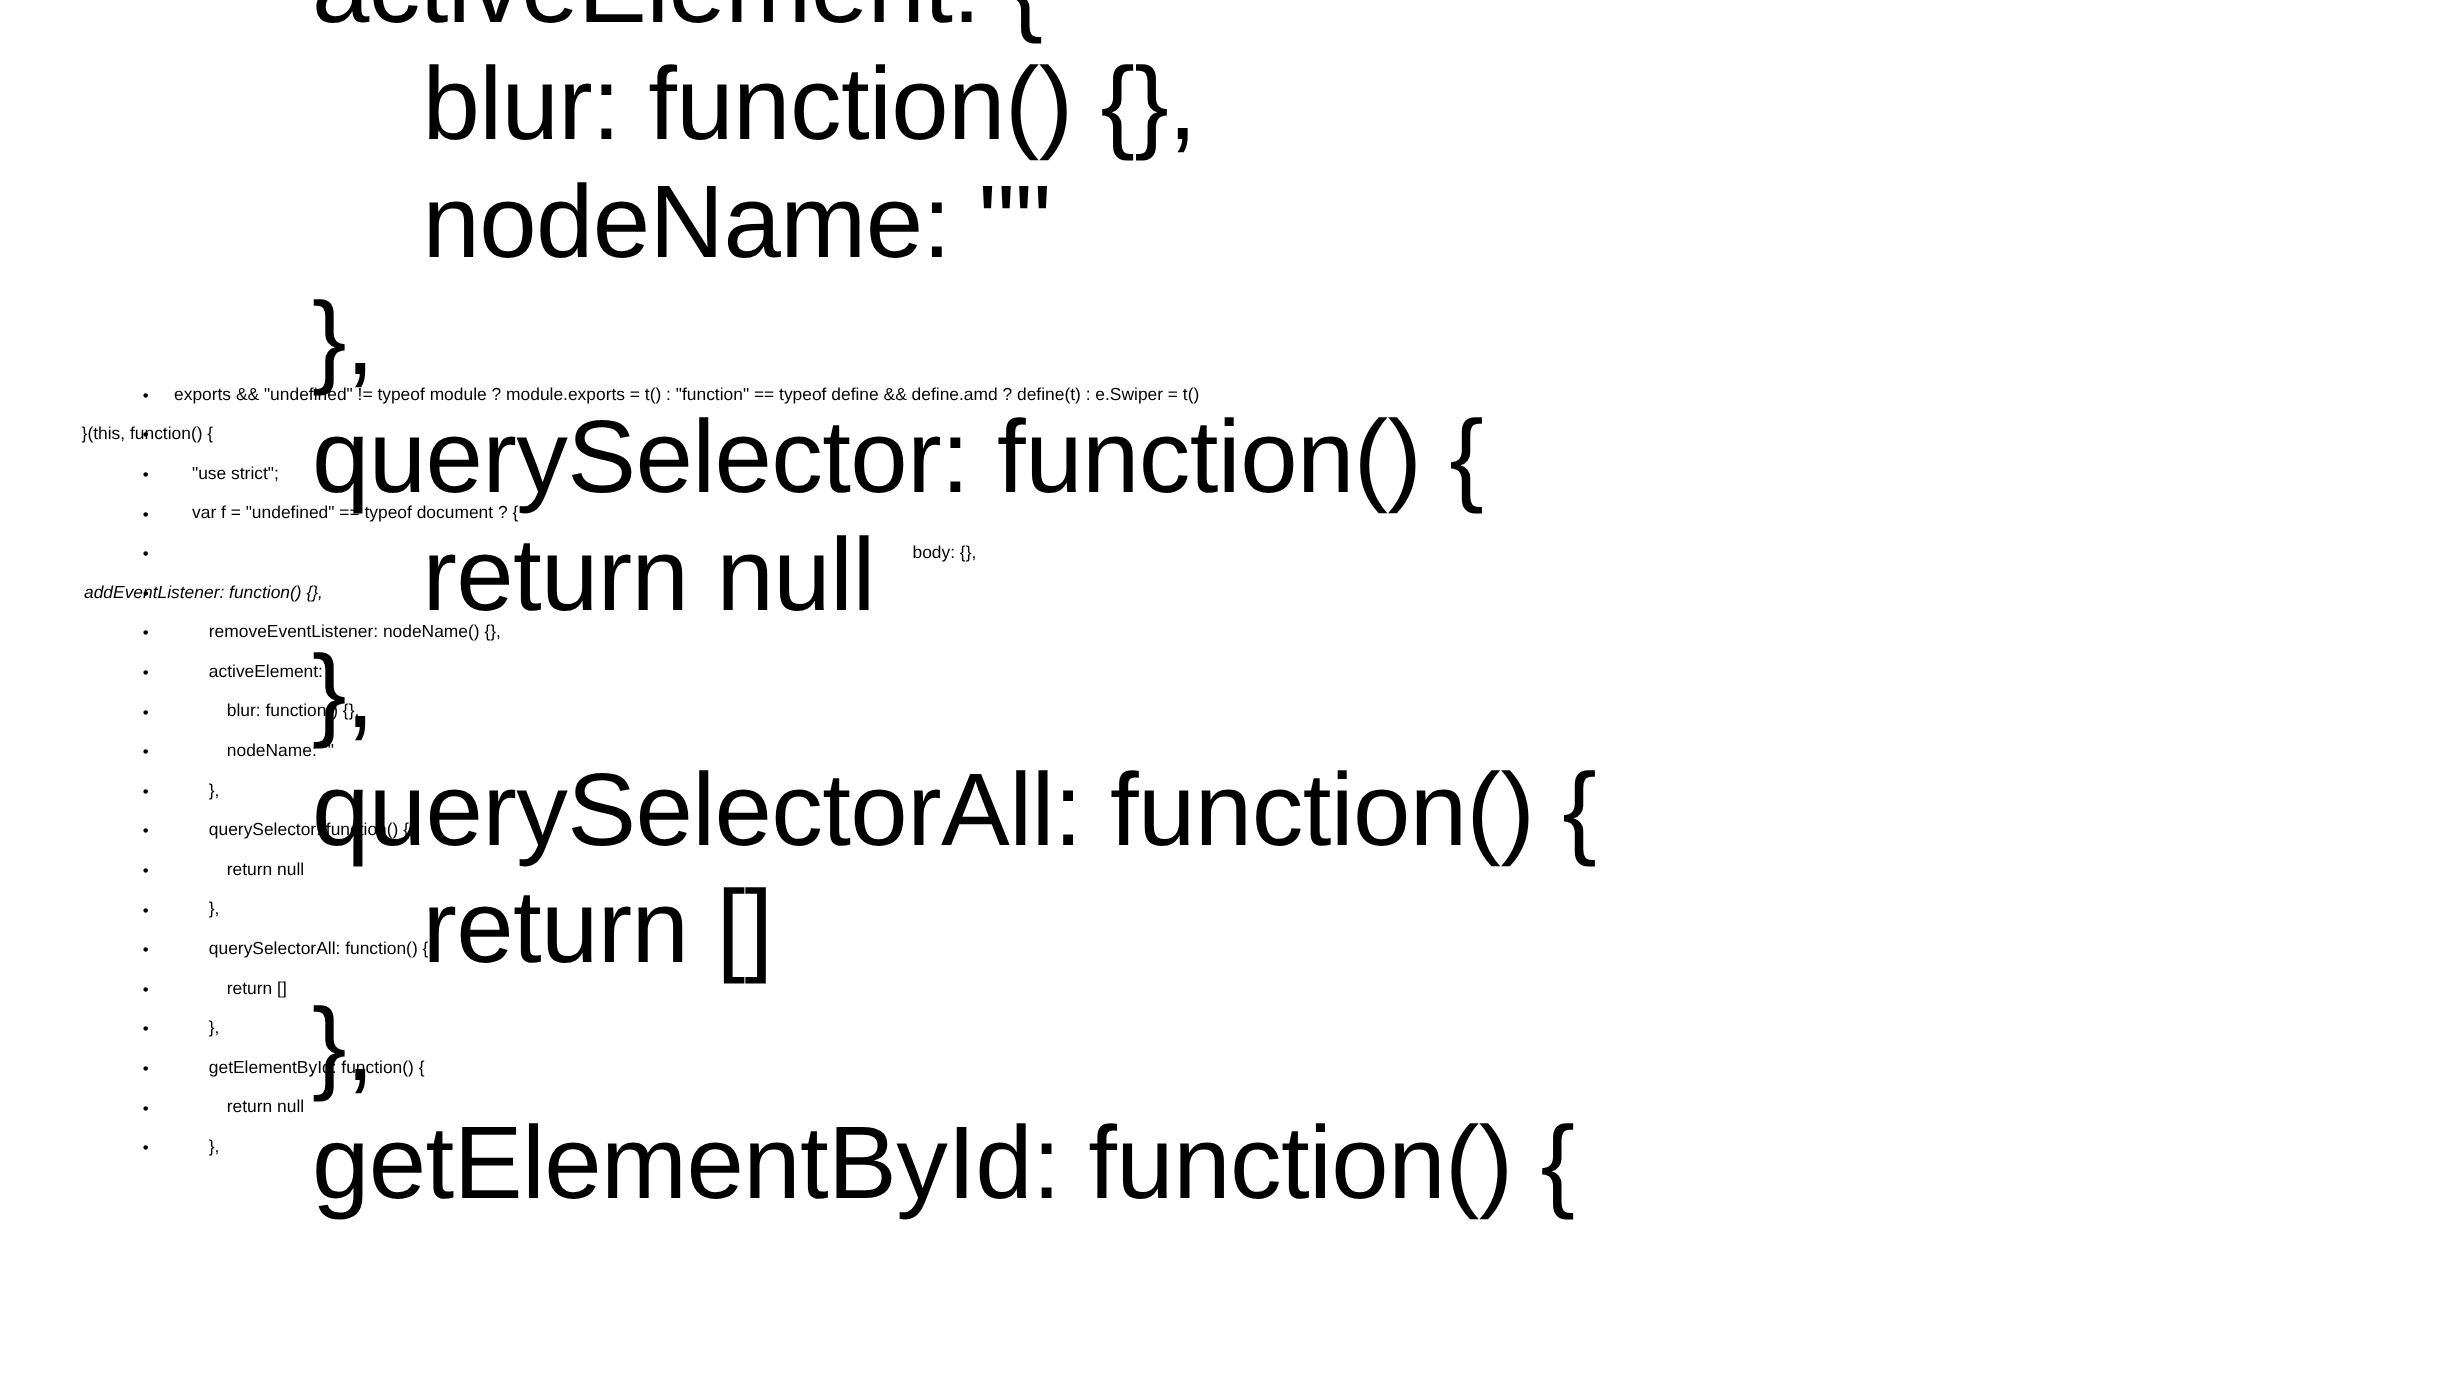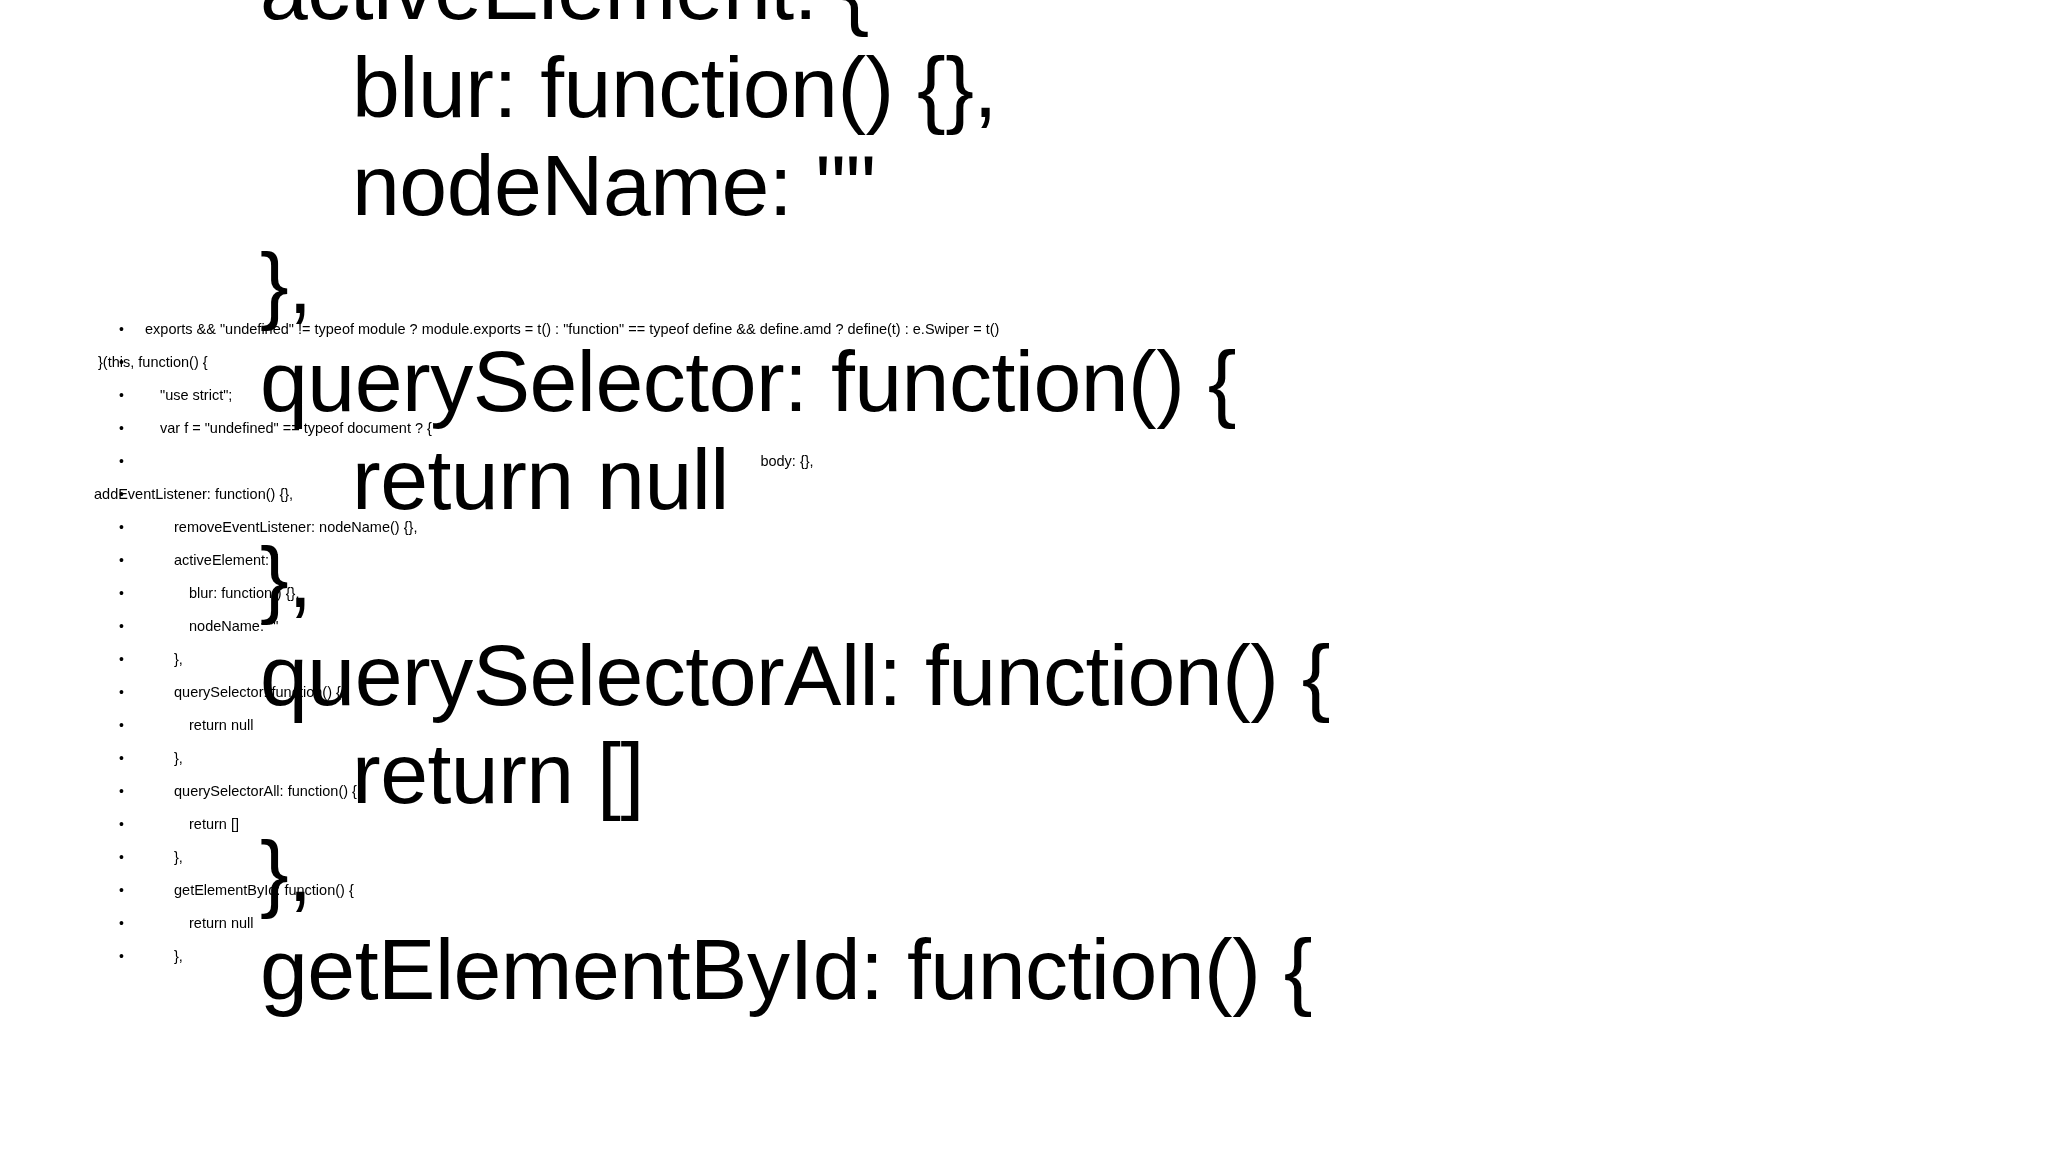--- a/index.html
+++ b/index.html
@@ -71,25 +71,25 @@
   .small-item::before {
     content: "\2022";
     position: absolute;
     left: 119px;
     top: 0;
     font-size: 14px;
     line-height: 33px;
     color: #000000;
   }
   .si0 { padding-left: 145px; }
-  .si1 { padding-left: 98px; }
+  .si1 { padding-left: 68px; }
   .si2 { padding-left: 160px; }
   .si3 { padding-left: 160px; }
   .si4 { padding-left: 174px; text-align: center; }
-  .si5 { padding-left: 94px; }
+  .si5 { padding-left: 70px; font-style: italic; }
   .si6 { padding-left: 174px; }
   .si7 { padding-left: 174px; }
   .si8 { padding-left: 189px; }
   .si9 { padding-left: 189px; }
   .si10 { padding-left: 174px; }
   .si11 { padding-left: 174px; }
   .si12 { padding-left: 189px; }
   .si13 { padding-left: 174px; }
   .si14 { padding-left: 174px; }
   .si15 { padding-left: 189px; }

